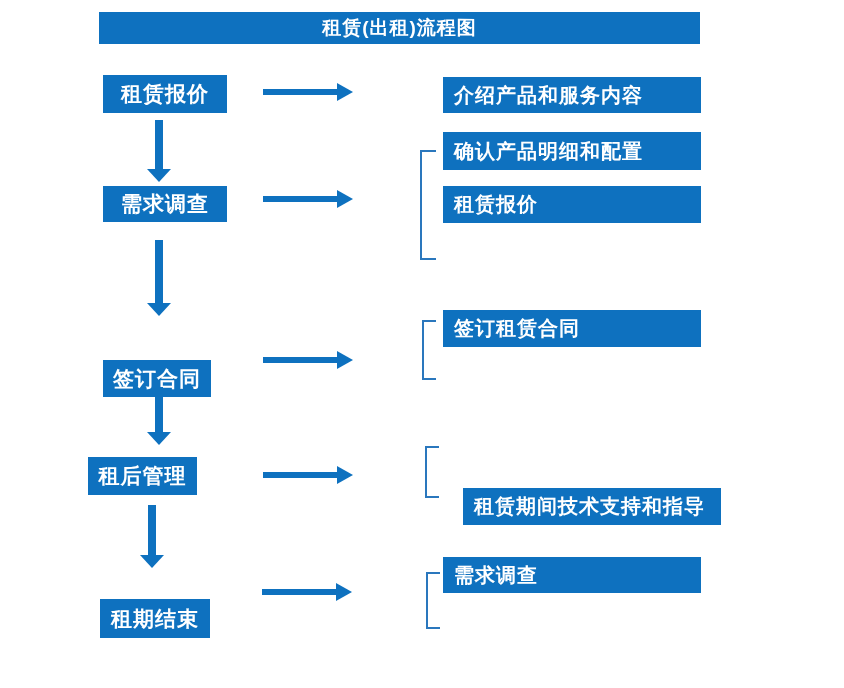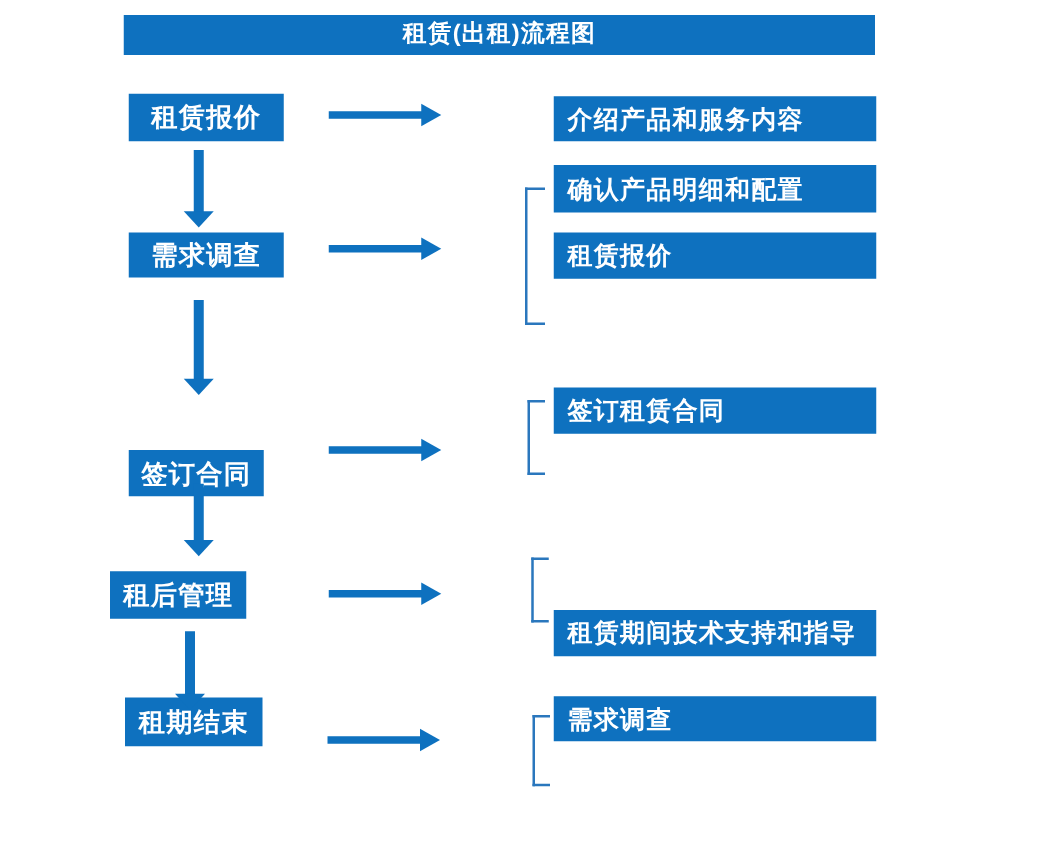--- a/index.html
+++ b/index.html
@@ -110,21 +110,21 @@
 <body>
 
 <div class="canvas">
 
   <div class="title-bar">租赁(出租)流程图</div>
 
   <div class="step-box" style="left:103px; top:75px;  width:124px; height:38px;">租赁报价</div>
   <div class="step-box" style="left:103px; top:186px; width:124px; height:36px;">需求调查</div>
   <div class="step-box" style="left:103px; top:360px; width:108px; height:37px;">签订合同</div>
   <div class="step-box" style="left:88px; top:457px; width:109px; height:38px;">租后管理</div>
-  <div class="step-box" style="left:100px; top:558px; width:110px; height:39px;">租期结束</div>
+  <div class="step-box" style="left:100px; top:599px; width:110px; height:39px;">租期结束</div>
 
   <div class="v-arrow" style="left:147px; top:120px; height:62px;">
       <span class="shaft"></span>
       <span class="head"></span>
     </div>
   <div class="v-arrow" style="left:147px; top:240px; height:76px;">
       <span class="shaft"></span>
       <span class="head"></span>
     </div>
   <div class="v-arrow" style="left:147px; top:387px; height:58px;">
@@ -162,17 +162,17 @@
   <div class="bracket" style="left:425px; top:446px; width:14px; height:52px;"></div>
   <div class="bracket" style="left:426px; top:572px; width:14px; height:57px;"></div>
 
   <div class="detail-box" style="top:77px;  height:36px;">介绍产品和服务内容</div>
 
   <div class="detail-box" style="top:186px; height:37px;">租赁报价</div>
   <div class="detail-box" style="top:132px; height:38px;">确认产品明细和配置</div>
 
   <div class="detail-box" style="top:310px; height:37px;">签订租赁合同</div>
 
-  <div class="detail-box" style="top:488px; height:37px;">租赁期间技术支持和指导</div>
+  <div class="detail-box" style="top:488px; height:37px;margin-left:20px;">租赁期间技术支持和指导</div>
 
   <div class="detail-box" style="top:557px; height:36px;">需求调查</div>
 
 </div>
 
 </body></html>

